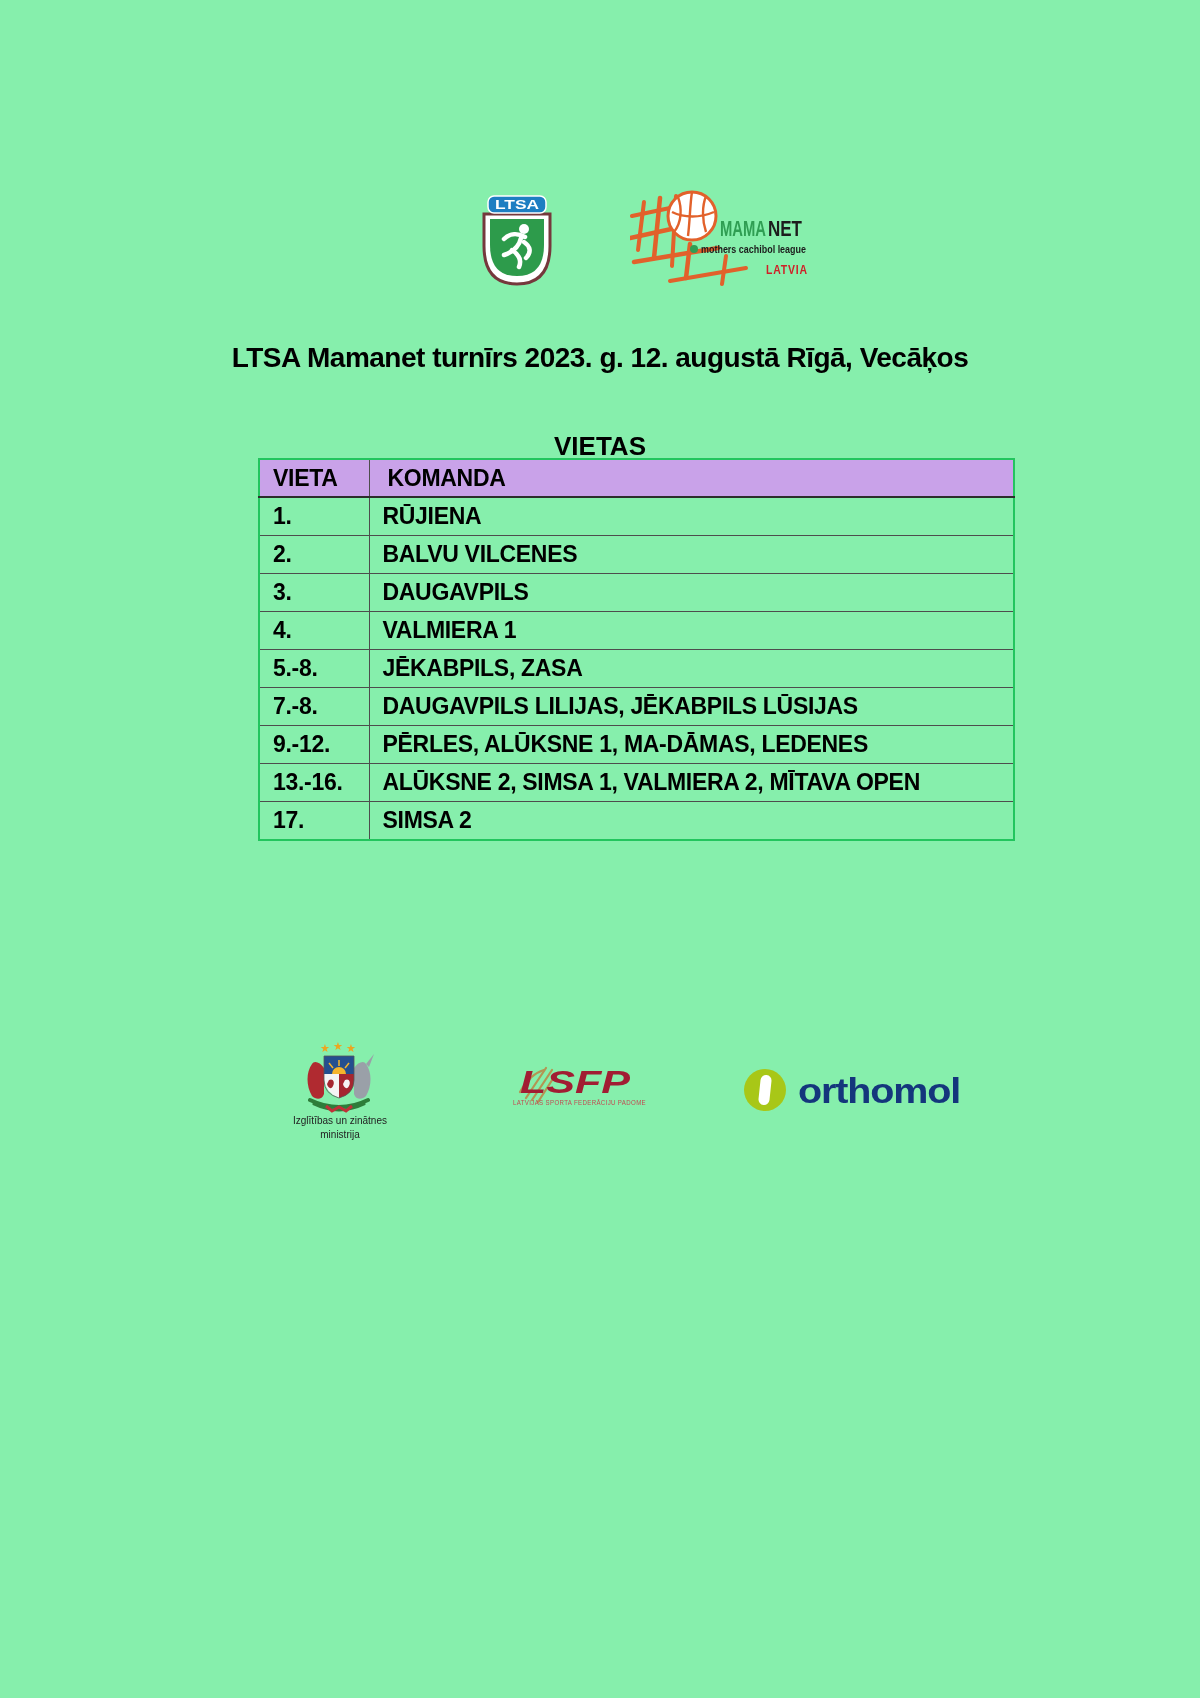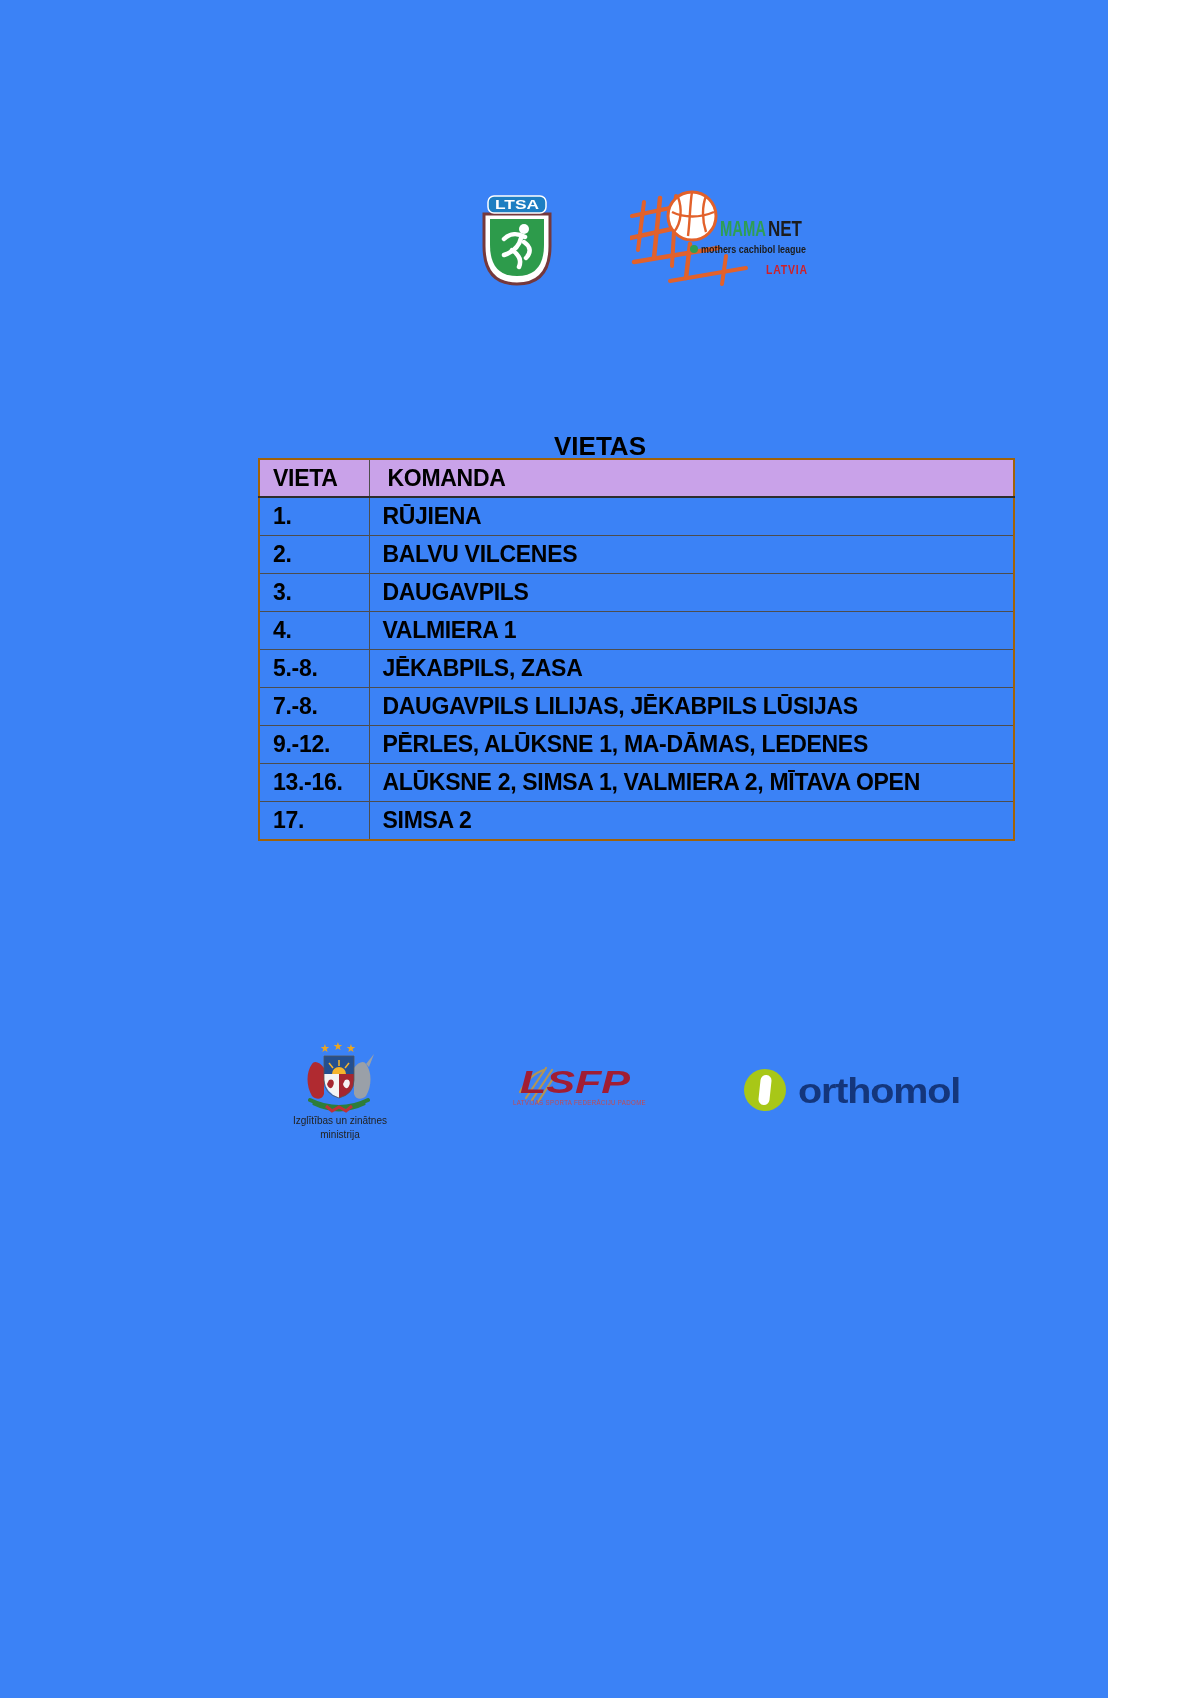--- a/index.html
+++ b/index.html
@@ -1,19 +1,19 @@
 <!DOCTYPE html>
 <html><head>
 <meta charset="utf-8">
 <style>
   html,body{margin:0;padding:0;background:#ffffff;}
   .page{
     position:relative;
-    width:1108px;height:1698px;
-    background:#3b82f6;
+    width:1200px;height:1698px;
+    background:#86efac;
     font-family:"Liberation Sans",sans-serif;
     overflow:hidden;
   }
   .abs{position:absolute;}
 
   
   .doc-title{
     left:0;top:342px;width:1200px;
     text-align:center;
     font-size:28px;font-weight:bold;color:#000;
@@ -26,21 +26,21 @@
   }
 
   
   .results-table{
     left:258px;top:458px;
   }
   table{
     border-collapse:collapse;
     table-layout:fixed;
     width:757px;
-    border:2px solid #a16207;
+    border:2px solid #22c55e;
   }
   th,td{
     border:1.3px solid #4d4d4d;
     font-size:23px;font-weight:bold;color:#000;
     letter-spacing:-0.3px;
     padding:0 6px 0 13px;
     text-align:left;
     white-space:nowrap;
     overflow:hidden;
   }
@@ -93,20 +93,21 @@
       <path d="M76,10 C72,20 72,34 76,46"></path>
       <path d="M42,26 C54,32 70,32 84,26"></path>
     </g>
     <text x="90" y="50" font-size="22" font-weight="bold" fill="#2f9e53" textLength="46" lengthAdjust="spacingAndGlyphs">MAMA</text>
     <text x="138" y="50" font-size="22" font-weight="bold" fill="#1c1c1c" textLength="34" lengthAdjust="spacingAndGlyphs">NET</text>
     <circle cx="64" cy="63" r="4" fill="#2f9e53"></circle>
     <text x="71" y="67" font-size="10" font-weight="bold" fill="#1c1c1c" textLength="105" lengthAdjust="spacingAndGlyphs">mothers cachibol league</text>
     <text x="136" y="88" font-size="12.5" font-weight="bold" fill="#cf2027" letter-spacing="1" textLength="42" lengthAdjust="spacingAndGlyphs">LATVIA</text>
   </svg>
 
+  <div class="abs doc-title">LTSA Mamanet turnīrs 2023. g. 12. augustā  Rīgā, Vecāķos</div>
 
   <div class="abs doc-heading">VIETAS</div>
 
   <div class="abs results-table">
     <table>
       <colgroup>
           <col class="col-vieta">
           <col>
         </colgroup>
       <thead>

